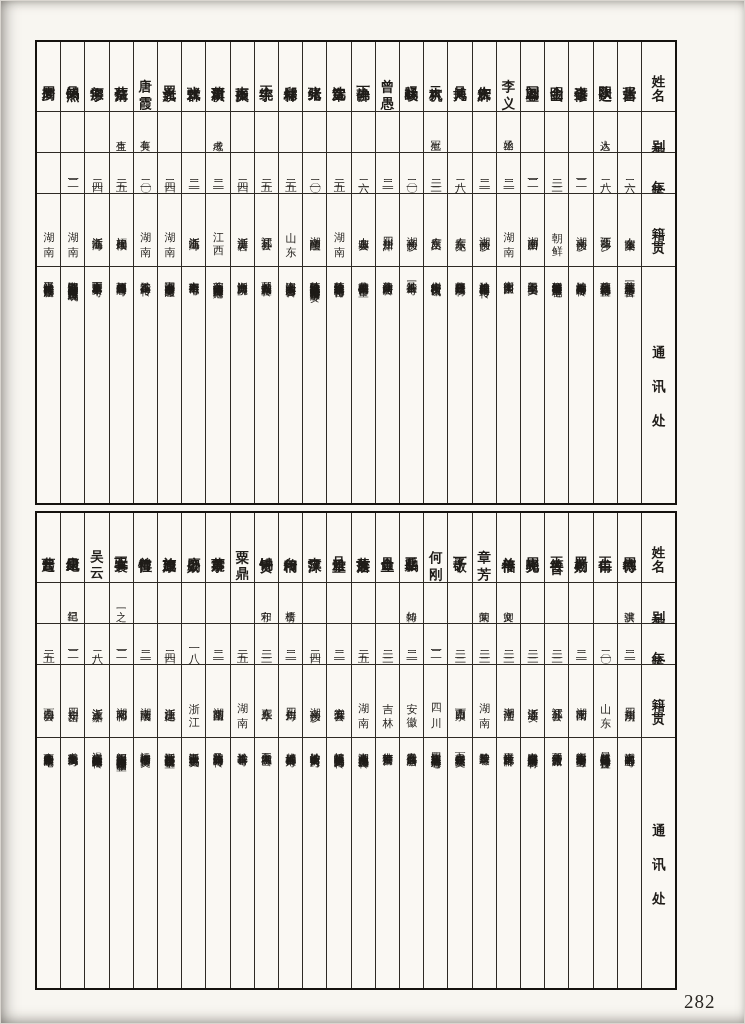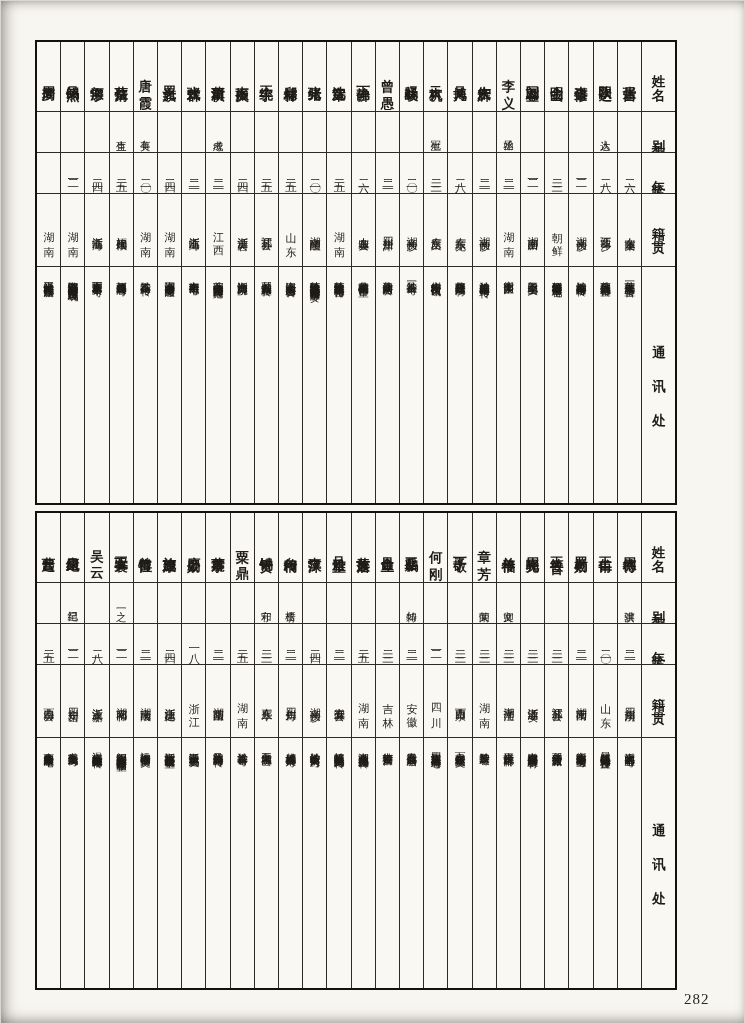--- a/index.html
+++ b/index.html
@@ -42,21 +42,21 @@
   .c-address{flex:1;font-size:10.5px;line-height:11.5px;justify-content:flex-start;padding:6px 1px 4px;letter-spacing:.5px;}
   .hcol .cell{font-size:13.5px;font-weight:bold;}
   .hcol .c-address{justify-content:center;padding:0;}
   .hc-name{letter-spacing:14px;}
   .hc-alias{letter-spacing:4px;}
   .hc-age{letter-spacing:4px;}
   .hc-native{letter-spacing:14px;}
   .hc-address{letter-spacing:34px;line-height:14px;}
   .pagenum{
     position:absolute;left:684px;top:991px;
-    font-size:15px;letter-spacing:1px;color:#2a2723;
+    font-size:19px;letter-spacing:1px;color:#2a2723;
     font-family:"Liberation Serif","DejaVu Serif",serif;
   }
 </style>
 </head>
 <body>
 
 <div class="sheet">
 
   <div class="dirtable t1" id="table-0">
     <div class="col hcol">

